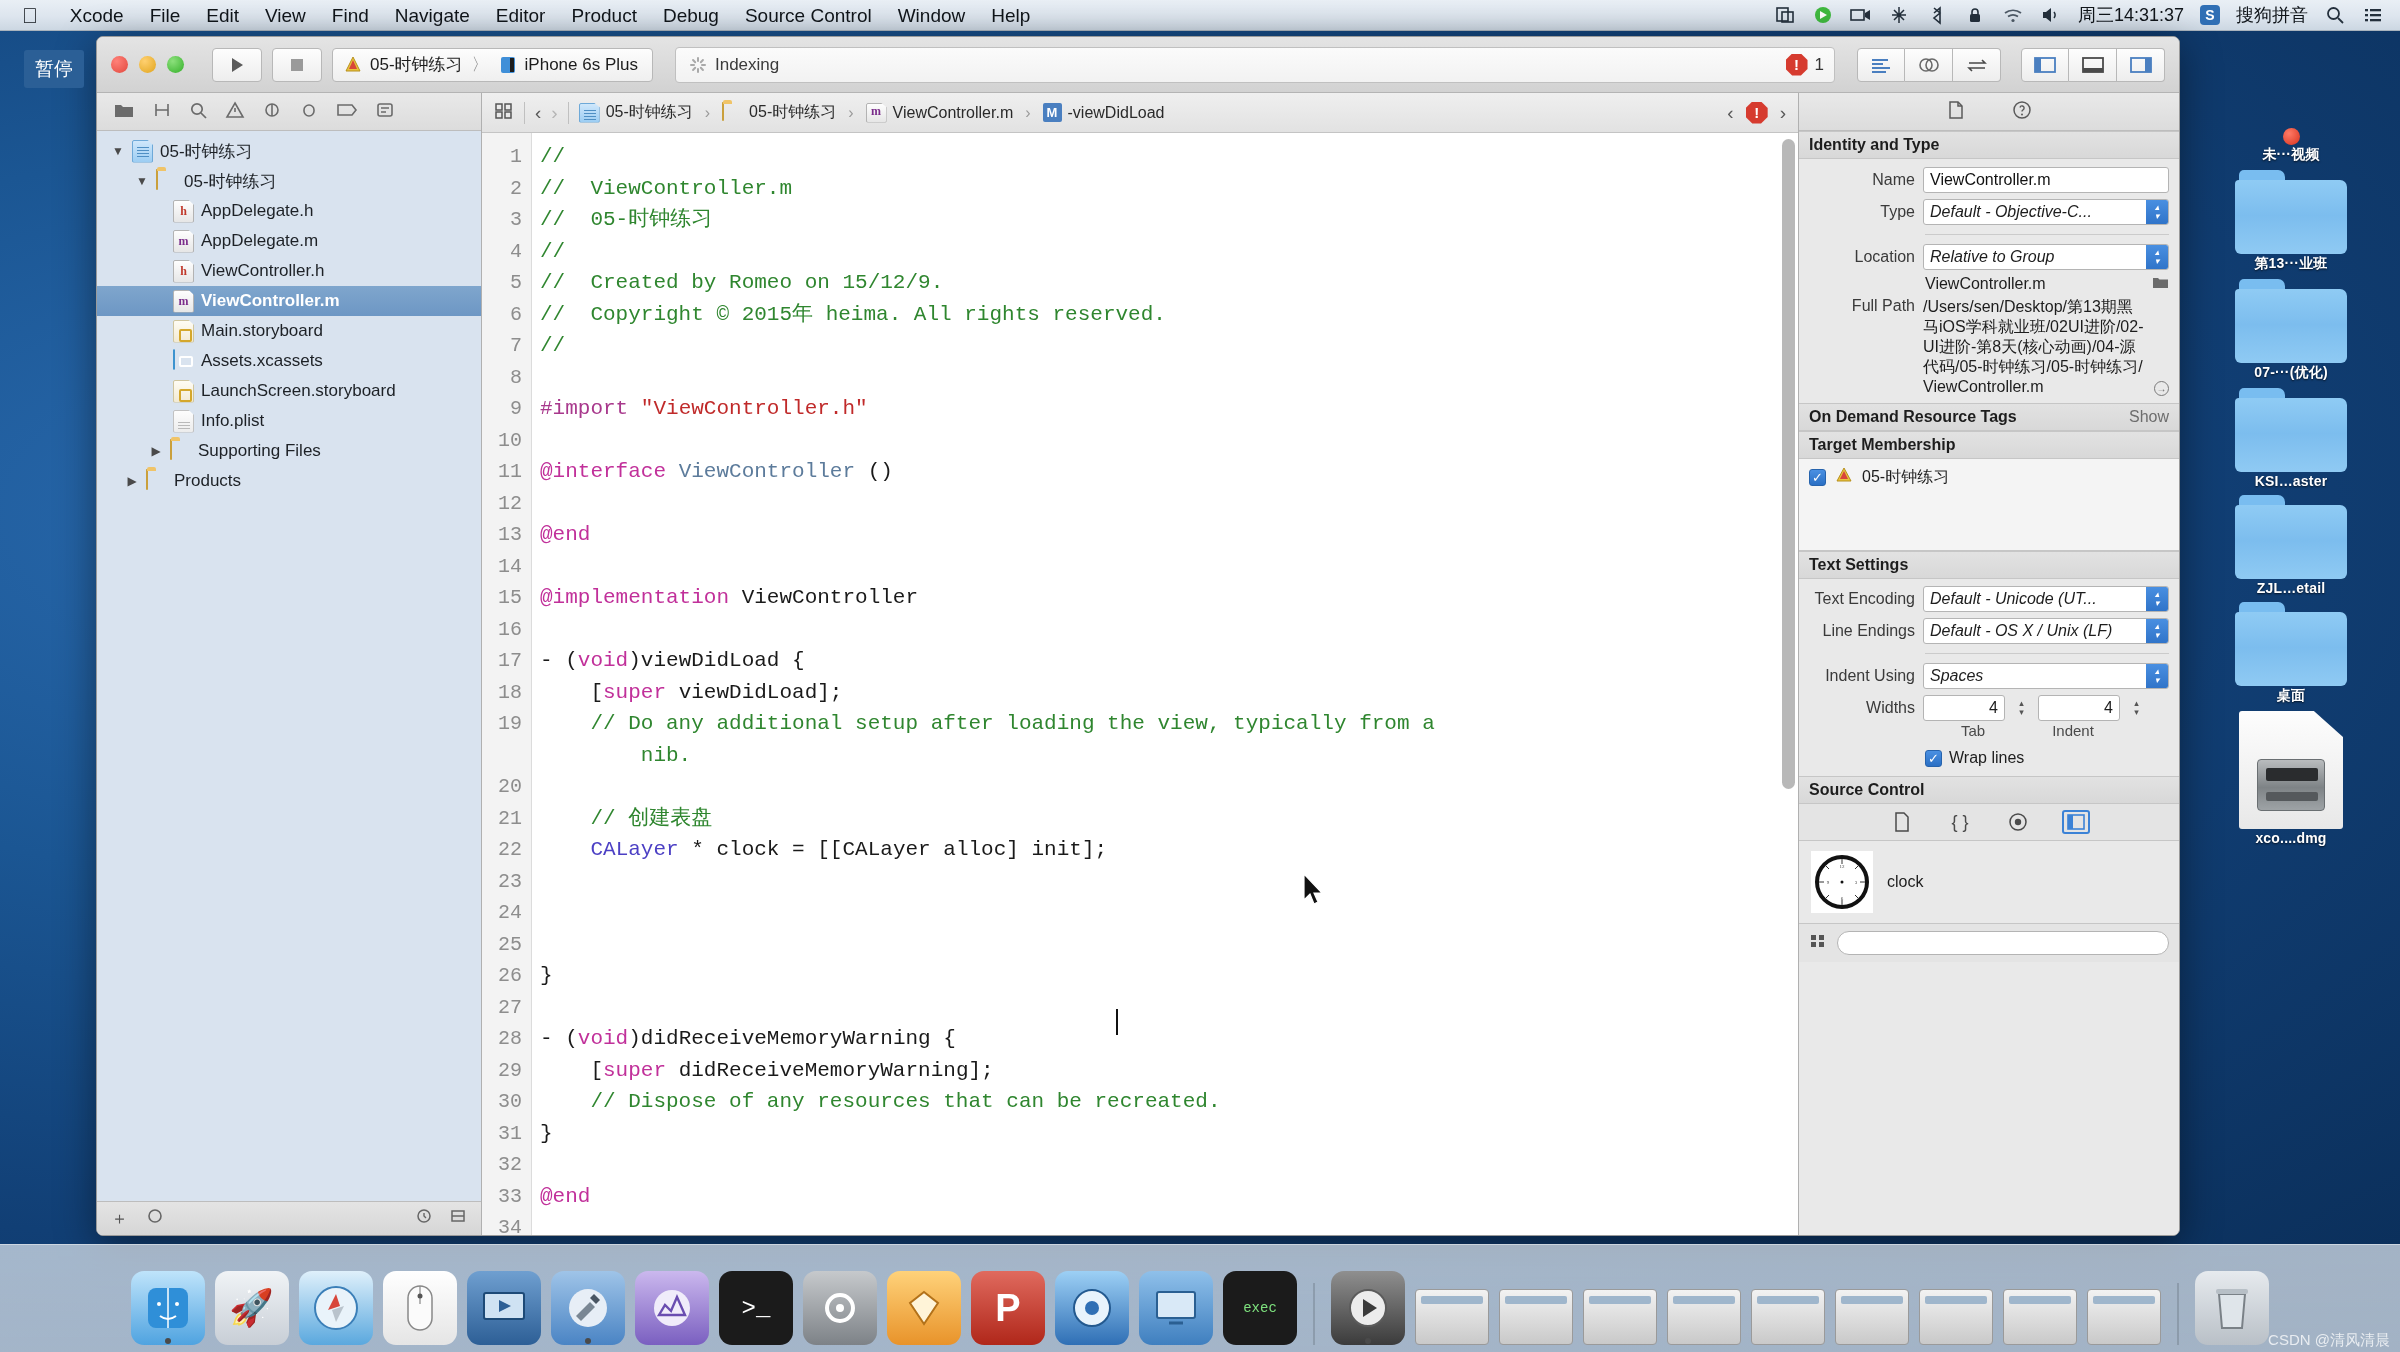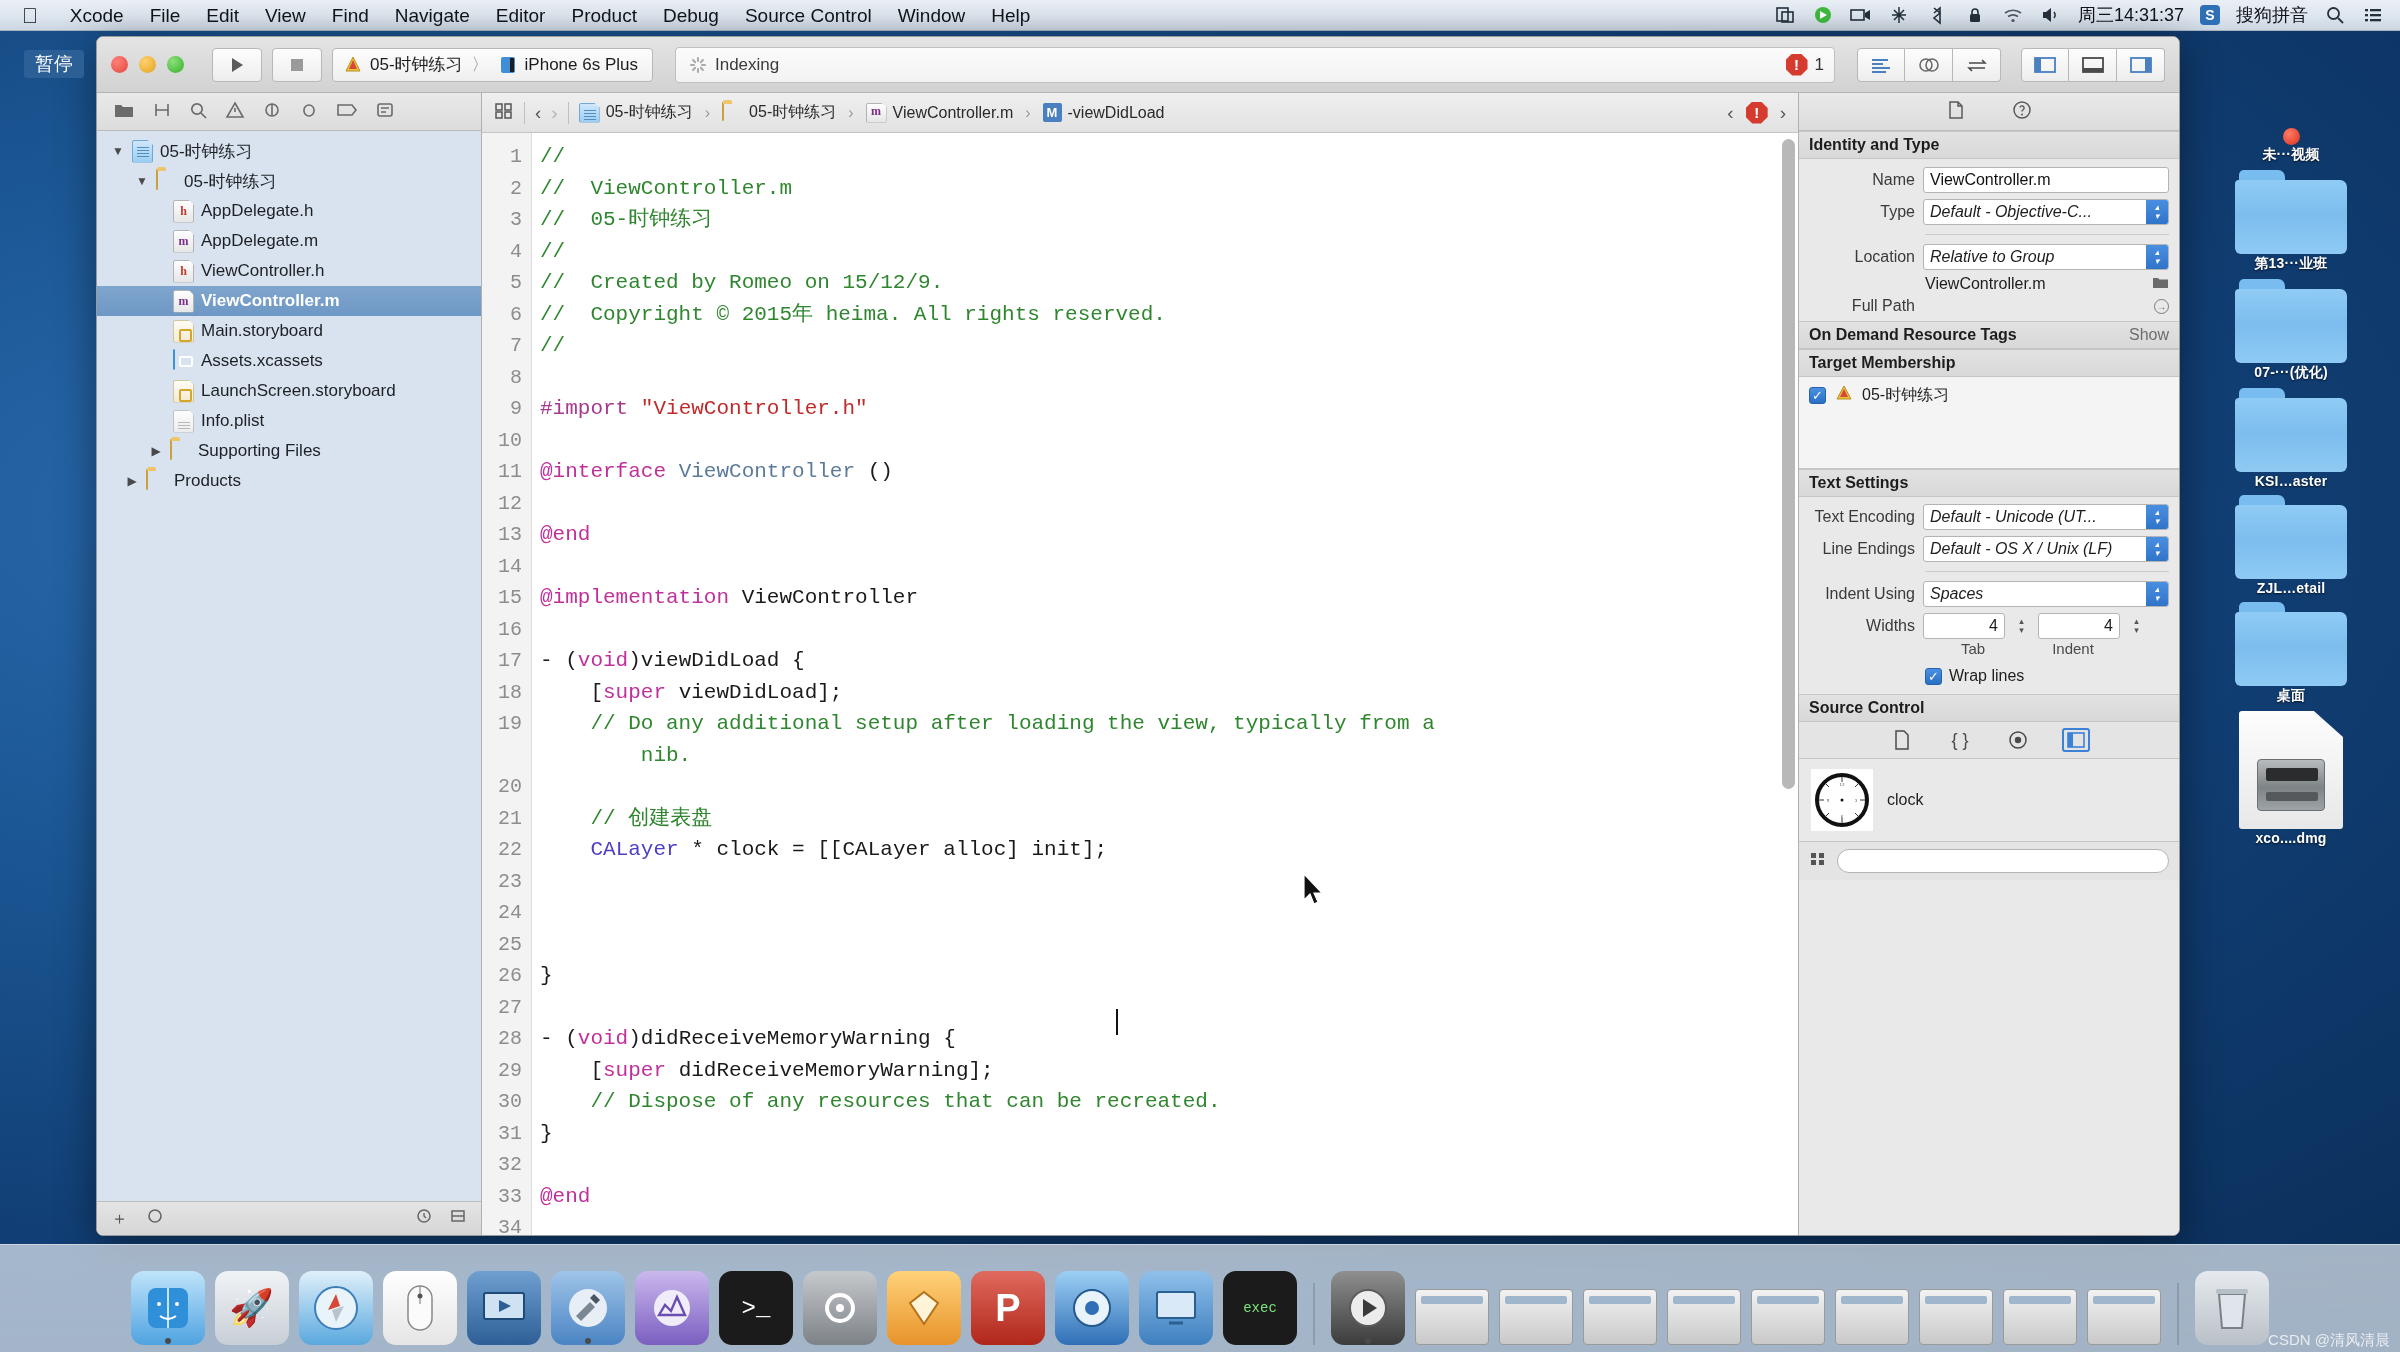--- a/index.html
+++ b/index.html
@@ -61,21 +61,21 @@
               padding-right: 16px; gap: 16px; font-size: 18px; }
   .mb-right .ic { display: inline-flex; align-items: center; justify-content: center;
                   width: 22px; height: 22px; }
   .mb-clock { font-size: 18px; white-space: nowrap; }
   .ime-badge { width: 20px; height: 20px; border-radius: 4px; background: #2f6fb5;
                color:#fff; font-size: 14px; font-weight:bold;
                display:flex; align-items:center; justify-content:center; }
 
   
   #pause-badge {
-    position: absolute; left: 24px; top: 50px; width: 60px; height: 28px;
+    position: absolute; left: 24px; top: 50px; width: 60px; height: 38px;
     background: #2b5f96; color: #fff; font-size: 19px;
     display: flex; align-items: center; justify-content: center;
     border-radius: 3px; z-index: 50;
   }
 
   
   #xcode {
     position: absolute; left: 96px; top: 36px; width: 2084px; height: 1200px;
     background: #e8e8e8; border: 1px solid #9a9a9a;
     border-radius: 7px; overflow: hidden;
@@ -831,20 +831,21 @@
               <span>ViewController.m</span>
               <span class="sp">
                 <svg width="17" height="14" viewBox="0 0 17 14">
                     <path d="M1 3h5l1.5 1.5H16V13H1z" fill="#6b6b6b"></path>
                   </svg>
               </span>
             </div>
             <div class="fullpath">
               <label>Full Path</label>
               <div class="val">
+                <span>/Users/sen/Desktop/第13期黑马iOS学科就业班/02UI进阶/02-UI进阶-第8天(核心动画)/04-源代码/05-时钟练习/05-时钟练习/ViewController.m</span>
                 <span class="reveal">→</span>
               </div>
             </div>
           </div>
 
           <div class="sec-head">
             <span>On Demand Resource Tags</span>
             <span class="show">Show</span>
           </div>
 

